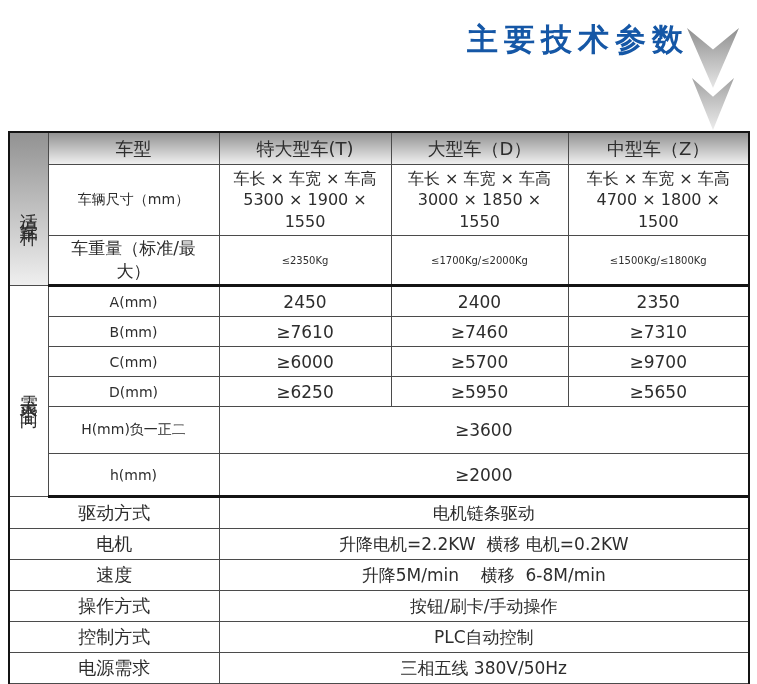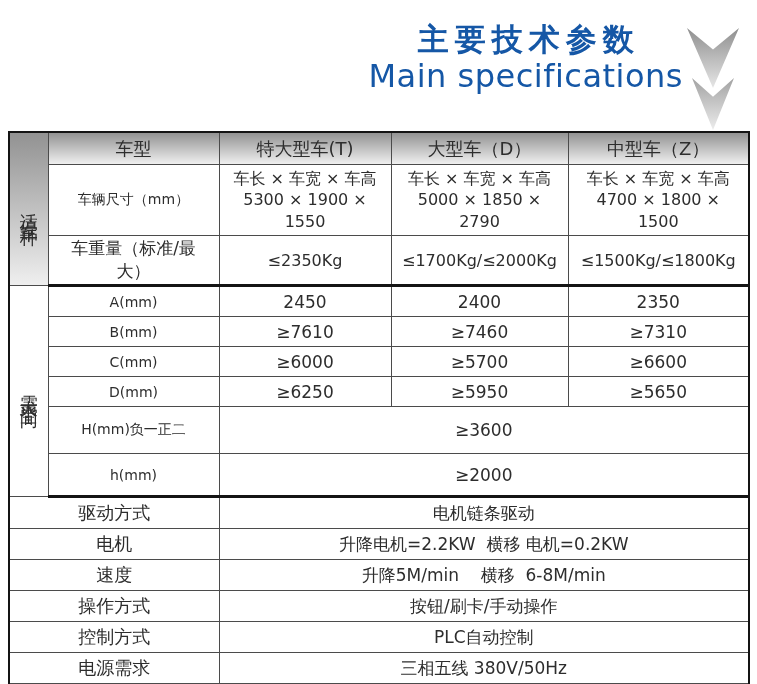--- a/index.html
+++ b/index.html
@@ -97,34 +97,33 @@
     font-size: 18px;
   }
   td.graylabel {
     background: linear-gradient(#aeaeae, #e2e2e2);
     font-size: 18px;
   }
   .dim-cell { line-height: 1.35; font-size: 16px; }
   .dim-cell .l2 { font-size: 16px; }
   td.label-cell { font-size: 14px; }
   .r-dims td { height: 68px; }
-  .r-weight td { height: 28px; font-size: 16px; }
+  .r-weight td { height: 28px; font-size: 10px; }
   .r-weight td.label-cell { font-size: 17px; }
   .r-space td { height: 27px; margin-left: 20px; }
   .r-H td { height: 44px; }
   .r-h td { height: 39px; }
   .r-spec td { height: 28px; margin-left: 36px; }
   .pre { white-space: pre; }
 </style>
 </head>
 <body>
 
 <div class="title-block">
   <div class="title-zh">主要技术参数</div>
-  <div class="title-en">Main specifications</div>
 </div>
 
 <div class="chevron-wrap">
   <div class="chev"></div>
   <div class="chev second"></div>
 </div>
 
 <table class="spec">
   <colgroup>
     <col style="width:39px">
@@ -144,21 +143,21 @@
   </tr>
 
   <tr class="r-dims">
     <td class="label-cell">车辆尺寸（mm）</td>
     <td class="dim-cell">
       <div>车长 × 车宽 × 车高</div>
       <div class="l2">5300 × 1900 × 1550</div>
     </td>
     <td class="dim-cell">
       <div>车长 × 车宽 × 车高</div>
-      <div class="l2">5000 × 1850 × 2790</div>
+      <div class="l2">3000 × 1850 × 1550</div>
     </td>
     <td class="dim-cell">
       <div>车长 × 车宽 × 车高</div>
       <div class="l2">4700 × 1800 × 1500</div>
     </td>
   </tr>
 
   <tr class="r-weight section-end">
     <td class="label-cell">车重量（标准/最大）</td>
     <td>≤2350Kg</td>
@@ -176,21 +175,21 @@
   <tr class="r-space">
     <td class="label-cell">B(mm)</td>
     <td>≥7610</td>
     <td>≥7460</td>
     <td>≥7310</td>
   </tr>
   <tr class="r-space">
     <td class="label-cell">C(mm)</td>
     <td>≥6000</td>
     <td>≥5700</td>
-    <td>≥6600</td>
+    <td>≥9700</td>
   </tr>
   <tr class="r-space">
     <td class="label-cell">D(mm)</td>
     <td>≥6250</td>
     <td>≥5950</td>
     <td>≥5650</td>
   </tr>
 
   <tr class="r-H">
     <td class="label-cell">H(mm)负一正二</td>

